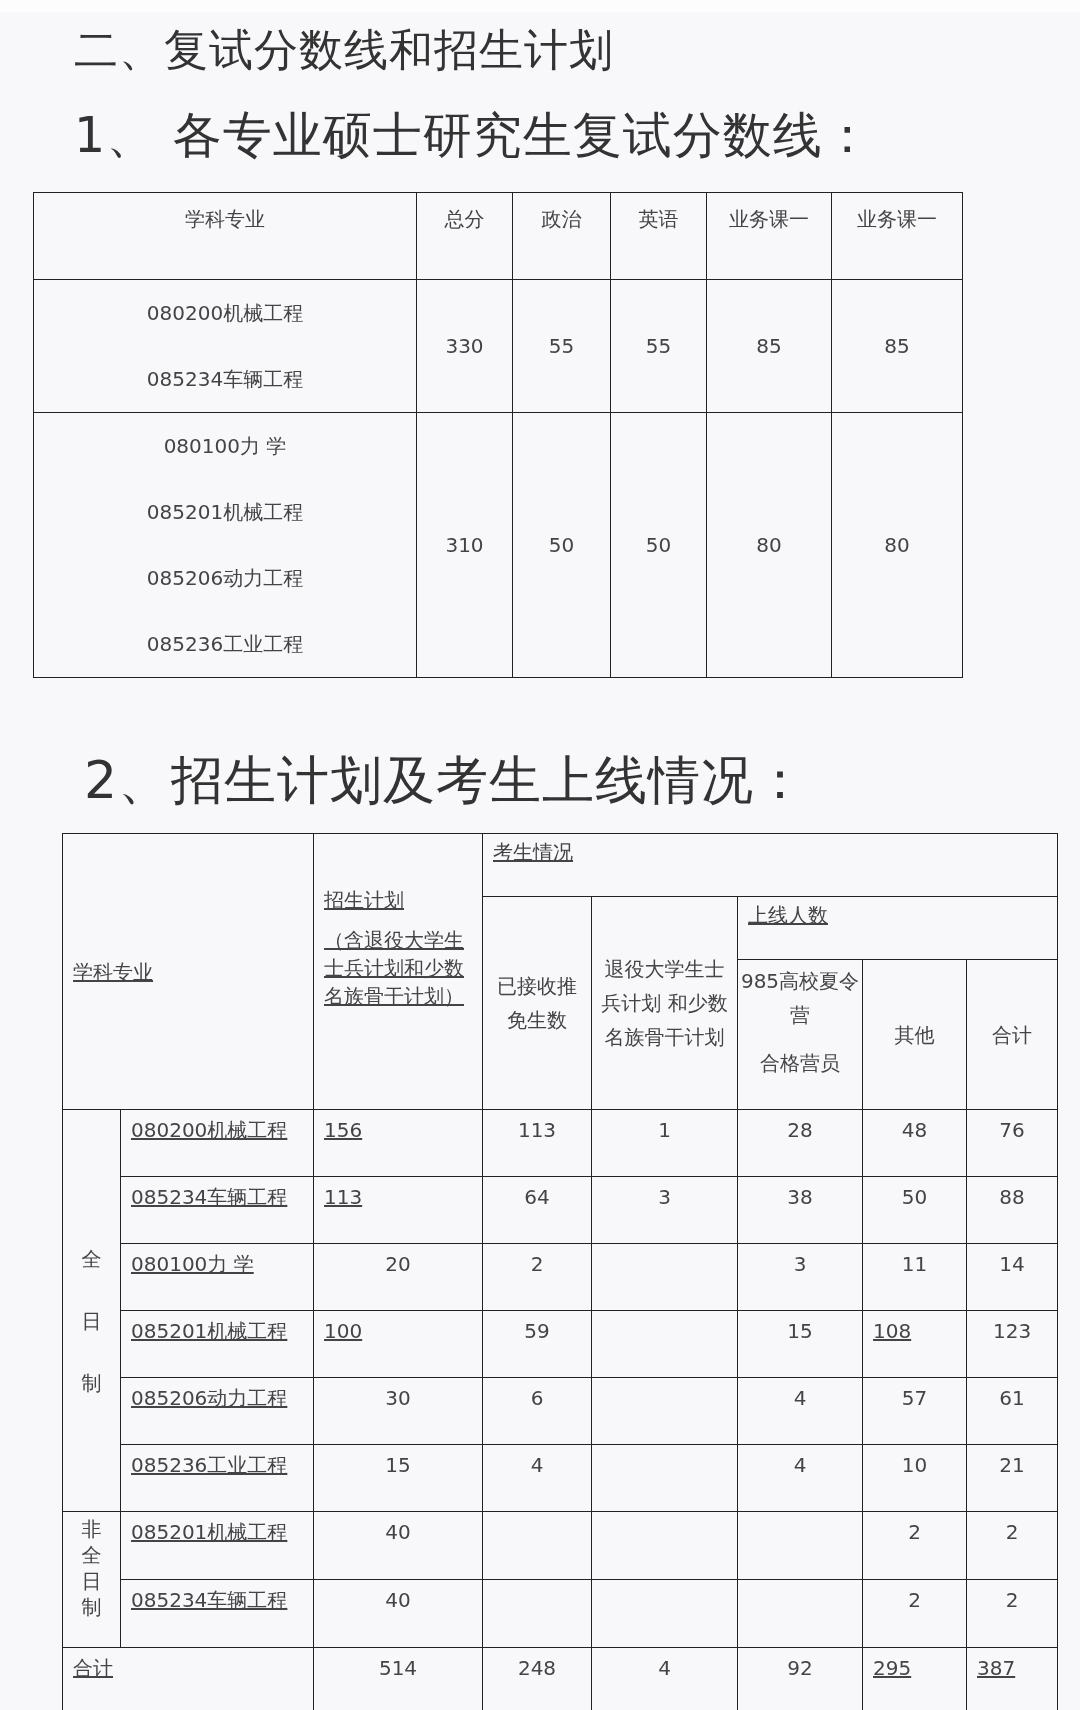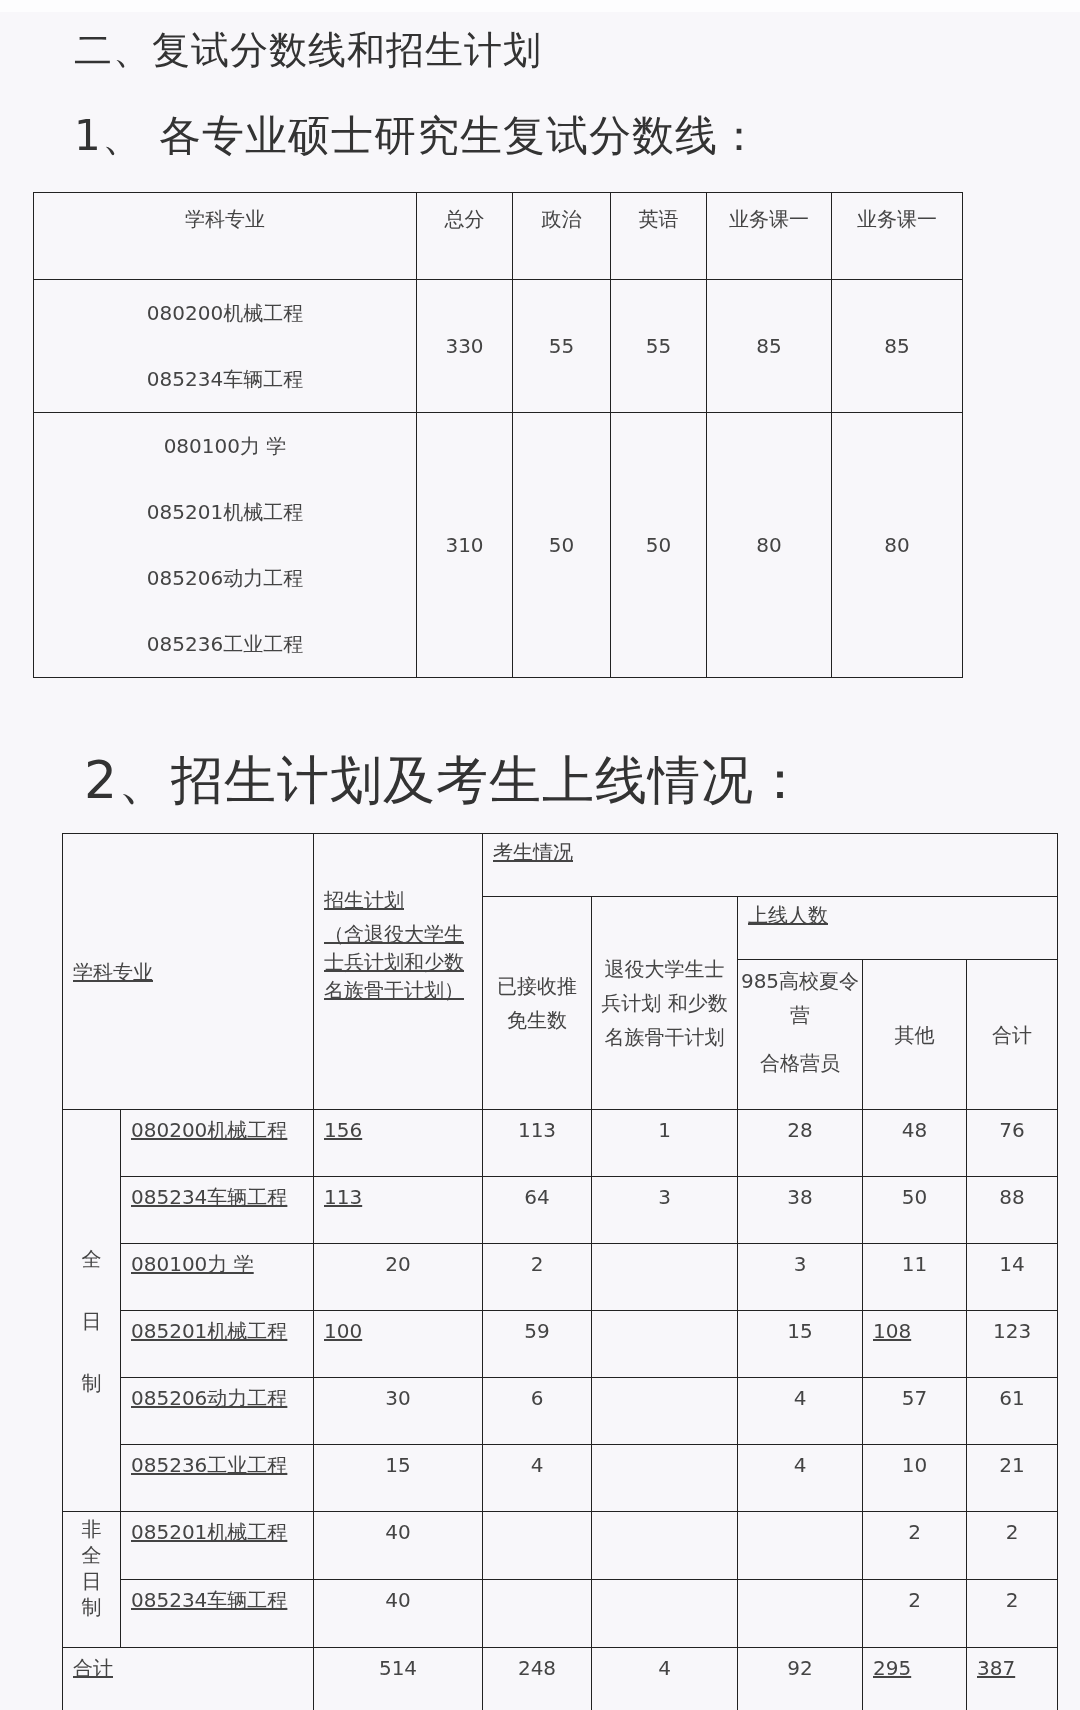--- a/index.html
+++ b/index.html
@@ -1,22 +1,22 @@
 <!DOCTYPE html>
 <html><head>
 <meta charset="utf-8">
 <style>
   html, body { margin:0; padding:0; }
   body {
     width:1080px; height:1710px; background:#f8f7fa; position:relative; overflow:hidden;
     font-family:"DejaVu Sans","Liberation Sans",sans-serif; color:#333;
   }
   .topstrip { position:absolute; left:0; top:0; width:1080px; height:12px; background:#fdfdfe; }
-  .h1 { position:absolute; left:74px; top:20px; font-size:38px; color:#333; letter-spacing:1px; line-height:60px;text-align:right; }
-  .h2 { position:absolute; left:74px; top:106px; font-size:42px; color:#333; letter-spacing:1px; line-height:60px; }
+  .h1 { position:absolute; left:74px; top:20px; font-size:44px; color:#333; letter-spacing:1px; line-height:60px;text-align:right; }
+  .h2 { position:absolute; left:74px; top:106px; font-size:49px; color:#333; letter-spacing:1px; line-height:60px; }
   .h3 { position:absolute; left:84px; top:750px; font-size:52px; color:#333; letter-spacing:1px; line-height:60px; }
 
   .tb { position:absolute; border-collapse:collapse; table-layout:fixed; }
   .tb td { border:1.5px solid #222; font-size:20px; color:#444; padding:0; line-height:1.6; }
 
   #t1 { left:33px; top:192px; width:929px; }
   #t1 td { text-align:center; }
   #t1 .hdr td { height:76px; vertical-align:top; padding-top:10px; }
   #t1 .r1 td { height:132px; }
   #t1 .r2 td { height:263px; }
@@ -92,21 +92,21 @@
       <col style="width:109px">
       <col style="width:146px">
       <col style="width:125px">
       <col style="width:104px">
       <col style="width:91px">
   </colgroup>
   <tbody>
       <tr style="height:63px">
     <td colspan="2" rowspan="3" class="l" style="vertical-align:middle">学科专业</td>
     <td rowspan="3" class="l" style="vertical-align:top;padding-top:50px;padding-right:6px">
-      <div style="margin-bottom:4px">招生计划</div>
+      <div style="margin-bottom:10px">招生计划</div>
       <div style="line-height:28px">（含退役大学生士兵计划和少数名族骨干计划）</div>
     </td>
     <td colspan="5" class="l" style="padding-top:2px">考生情况</td>
   </tr>
   <tr style="height:63px">
     <td rowspan="2" class="c" style="vertical-align:middle;padding:0 6px;line-height:34px">已接收推免生数</td>
     <td rowspan="2" class="c" style="vertical-align:middle;padding:0 6px;line-height:34px">退役大学生士兵计划 和少数名族骨干计划</td>
     <td colspan="3" class="l" style="padding-top:2px">上线人数</td>
   </tr>
   <tr style="height:150px">

